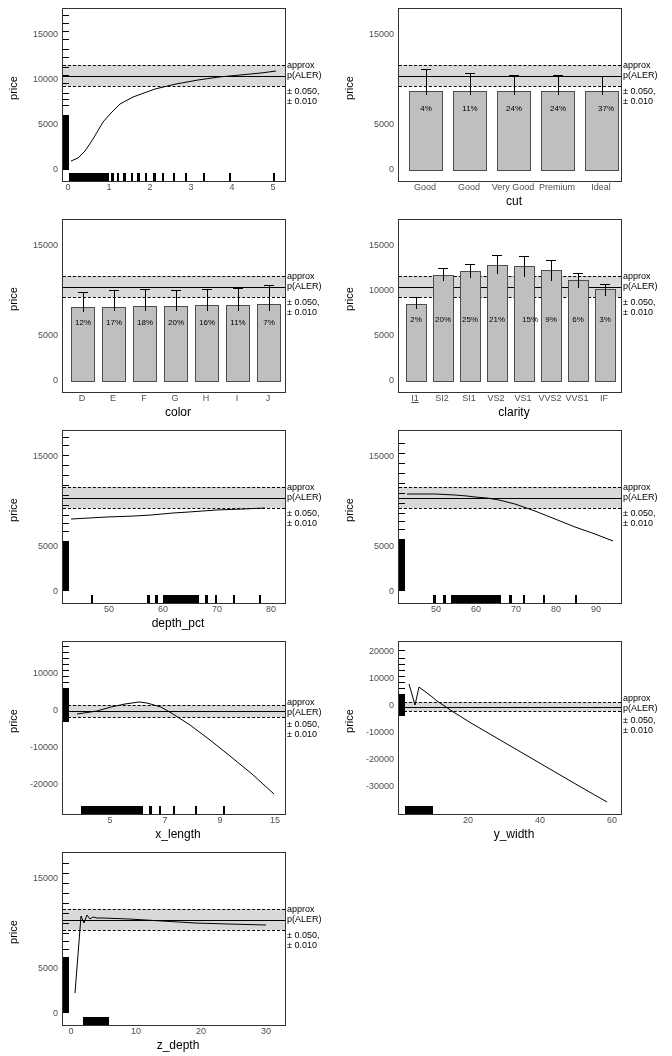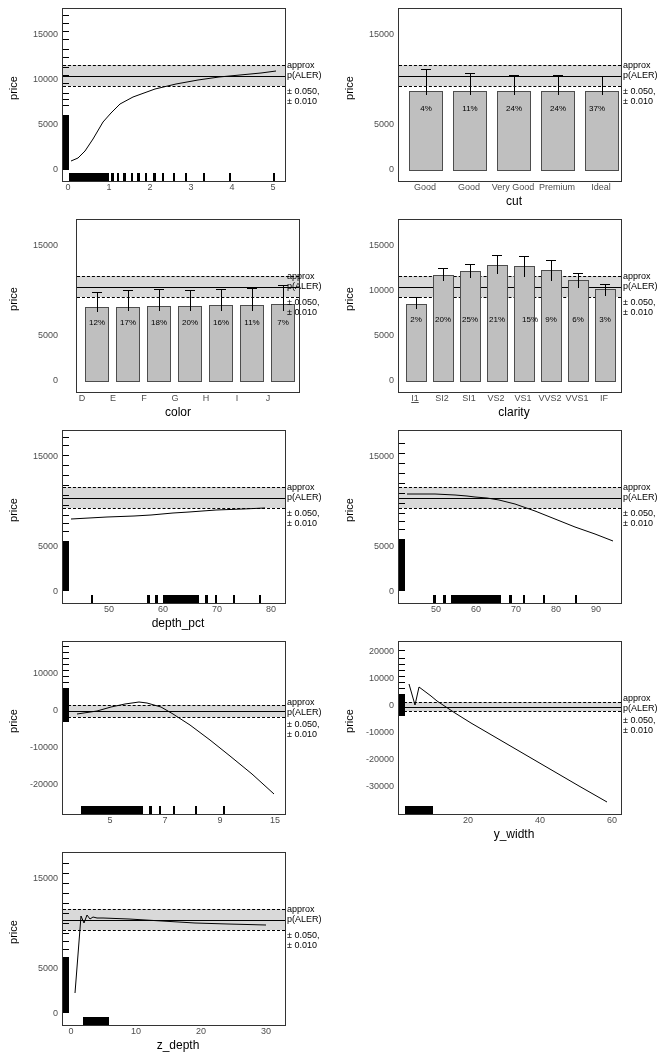--- a/index.html
+++ b/index.html
@@ -140,21 +140,21 @@
       <div class="errbar" style="left:115px;top:66px;height:20px;"></div>
       <div class="errcap" style="left:110px;width:10px;top:66px;"></div>
       <div class="errbar" style="left:159px;top:66px;height:20px;"></div>
       <div class="errcap" style="left:154px;width:10px;top:66px;"></div>
       <div class="errbar" style="left:203px;top:67px;height:19px;"></div>
       <div class="errcap" style="left:198px;width:10px;top:67px;"></div>
       <div class="barlabel" style="left:27px;top:95px;">4%</div>
       <div class="barlabel" style="left:71px;top:95px;">11%</div>
       <div class="barlabel" style="left:115px;top:95px;">24%</div>
       <div class="barlabel" style="left:159px;top:95px;">24%</div>
-      <div class="barlabel" style="left:198px;top:95px;">37%</div>
+      <div class="barlabel" style="left:207px;top:95px;">37%</div>
     </div>
     <div class="xticks" style="left:62px;width:222px;top:182px;">
       <div class="xtick" style="left:27px;">Good</div>
       <div class="xtick" style="left:71px;">Good</div>
       <div class="xtick" style="left:115px;">Very Good</div>
       <div class="xtick" style="left:159px;">Premium</div>
       <div class="xtick" style="left:203px;">Ideal</div>
     </div>
     <div class="annot" style="left:287px;top:60px;">approx</div>
     <div class="annot" style="left:287px;top:70px;">p(ALER)</div>
@@ -163,21 +163,21 @@
     <div class="xlab">cut</div>
   </div>
 
   <div class="panel">
     <div class="ylab">
         <span>price</span>
       </div>
     <div class="ytick" style="top:34px;">15000</div>
     <div class="ytick" style="top:124px;">5000</div>
     <div class="ytick" style="top:169px;">0</div>
-    <div class="plotarea" style="left:76px;top:8px;width:222px;height:172px;">
+    <div class="plotarea" style="left:62px;top:8px;width:222px;height:172px;">
       <div class="band" style="top:56px;height:21px;"></div>
       <div class="hline" style="top:67px;"></div>
       <div class="dline" style="top:56px;"></div>
       <div class="dline" style="top:77px;"></div>
       <div class="bar" style="left:8px;width:24px;top:87px;height:75px;"></div>
       <div class="bar" style="left:39px;width:24px;top:87px;height:75px;"></div>
       <div class="bar" style="left:70px;width:24px;top:86px;height:76px;"></div>
       <div class="bar" style="left:101px;width:24px;top:86px;height:76px;"></div>
       <div class="bar" style="left:132px;width:24px;top:85px;height:77px;"></div>
       <div class="bar" style="left:163px;width:24px;top:85px;height:77px;"></div>
@@ -413,20 +413,21 @@
     <div class="xticks" style="left:62px;width:222px;top:182px;">
       <div class="xtick" style="left:48px;">5</div>
       <div class="xtick" style="left:103px;">7</div>
       <div class="xtick" style="left:158px;">9</div>
       <div class="xtick" style="left:213px;">15</div>
     </div>
     <div class="annot" style="left:287px;top:64px;">approx</div>
     <div class="annot" style="left:287px;top:74px;">p(ALER)</div>
     <div class="annot" style="left:287px;top:86px;">± 0.050,</div>
     <div class="annot" style="left:287px;top:96px;">± 0.010</div>
+    <div class="xlab">x_length</div>
   </div>
 
   <div class="panel">
     <div class="ylab">
         <span>price</span>
       </div>
     <div class="ytick" style="top:18px;">20000</div>
     <div class="ytick" style="top:45px;">10000</div>
     <div class="ytick" style="top:72px;">0</div>
     <div class="ytick" style="top:99px;">-10000</div>

